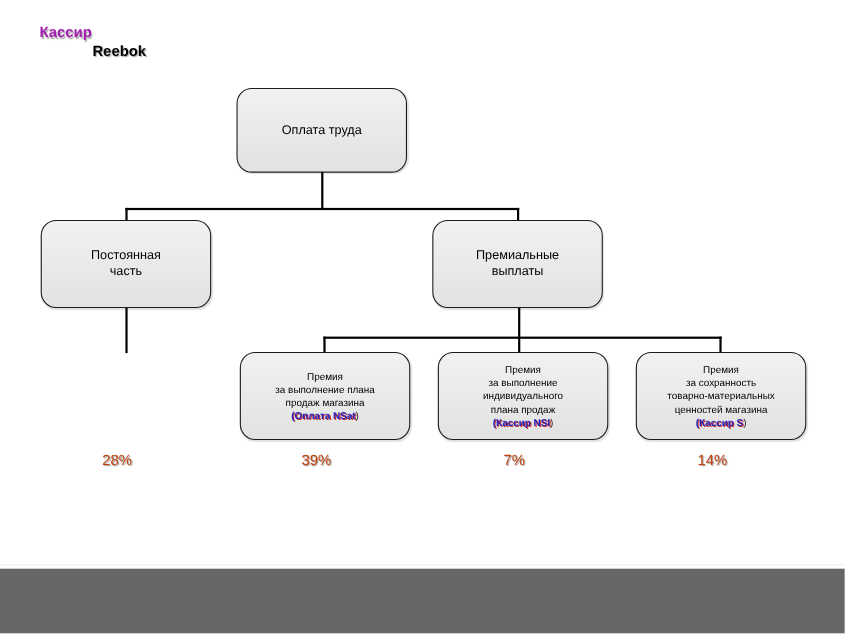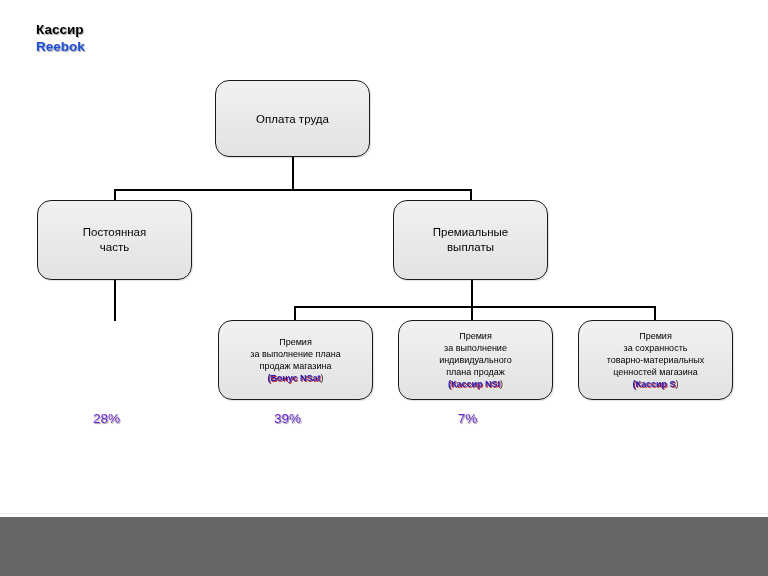--- a/index.html
+++ b/index.html
@@ -1,22 +1,22 @@
 <!DOCTYPE html>
 <html><head>
 <meta charset="utf-8">
 <style>
   html,body{margin:0;padding:0;width:768px;height:576px;background:#ffffff;overflow:hidden;
     font-family:"Liberation Sans", sans-serif;-webkit-font-smoothing:antialiased;}
   .stage{position:relative;width:768px;height:576px;background:#fff;}
 
   
   .slide-title{position:absolute;left:36px;top:21px;font-weight:bold;font-size:13.5px;line-height:17px;}
-  .title-l1{color:#000000;text-shadow:1px 1px 1px #aaa;}
-  .title-l2{color:#1d4ed8;text-shadow:1px 1px 1px #aaa;}
+  .title-l1{color:#a21caf;text-shadow:1px 1px 1px #aaa;}
+  .title-l2{color:#000000;text-shadow:1px 1px 1px #aaa;margin-left:48px;}
 
   
   .box{position:absolute;box-sizing:border-box;width:155px;height:80px;
     background:linear-gradient(180deg,#f1f1f1 0%,#e9e9e9 55%,#e2e2e2 100%);
     border:1px solid #1a1a1a;border-radius:14px;
     display:flex;flex-direction:column;align-items:center;justify-content:center;
     text-align:center;color:#000;box-shadow:1px 1px 1px rgba(0,0,0,0.12);}
   .box-root{left:215px;top:80px;height:77px;font-size:11.5px;}
   .box-l2a{left:37px;top:200px;font-size:11.5px;line-height:15px;}
   .box-l2b{left:393px;top:200px;font-size:11.5px;line-height:15px;}
@@ -27,21 +27,21 @@
   .box-b4{left:578px;}
   .bonus-main{color:#2222bb;font-weight:bold;text-shadow:1px 1px 0 #cc3333;}
   .bonus-close{color:#222;}
 
   
   .line-h{position:absolute;height:2px;background:#000;}
   .line-v{position:absolute;width:2px;background:#000;}
 
   
   .pct{position:absolute;top:411px;width:155px;text-align:center;
-    font-size:13.5px;color:#6d28d9;text-shadow:1px 1px 1px #999;}
+    font-size:13.5px;color:#c2410c;text-shadow:1px 1px 1px #999;}
   .pct-1{left:29px;}
   .pct-2{left:210px;}
   .pct-3{left:390px;}
   .pct-4{left:570px;}
 
   
   .footer-hairline{position:absolute;left:0;top:513px;width:768px;height:1px;background:#f0f0f0;}
   .footer{position:absolute;left:0;top:517px;width:768px;height:59px;background:#666666;}
 </style>
 </head>
@@ -74,41 +74,42 @@
   </div>
 
   <div class="box box-l2b">
     <div>Премиальные<br>выплаты</div>
   </div>
 
 
   <div class="box box-l3 box-b2">
     <div>Премия<br>за выполнение плана<br>продаж магазина</div>
     <div>
-      <span class="bonus-main">(Бонус NSat</span><span class="bonus-close">)</span>
+      <span class="bonus-main">(Оплата NSat</span><span class="bonus-close">)</span>
     </div>
   </div>
 
   <div class="box box-l3 box-b3">
     <div>Премия<br>за выполнение<br>индивидуального<br>плана продаж</div>
     <div>
       <span class="bonus-main">(Кассир NSI</span><span class="bonus-close">)</span>
     </div>
   </div>
 
   <div class="box box-l3 box-b4">
     <div>Премия<br>за сохранность<br>товарно-материальных<br>ценностей магазина</div>
     <div>
       <span class="bonus-main">(Кассир S</span><span class="bonus-close">)</span>
     </div>
   </div>
 
   <div class="pct pct-1">28%</div>
   <div class="pct pct-2">39%</div>
   <div class="pct pct-3">7%</div>
+  <div class="pct pct-4">14%</div>
 
   <div class="footer-hairline"></div>
   <div class="footer">
     
     
     
   </div>
 
 </div>
 

